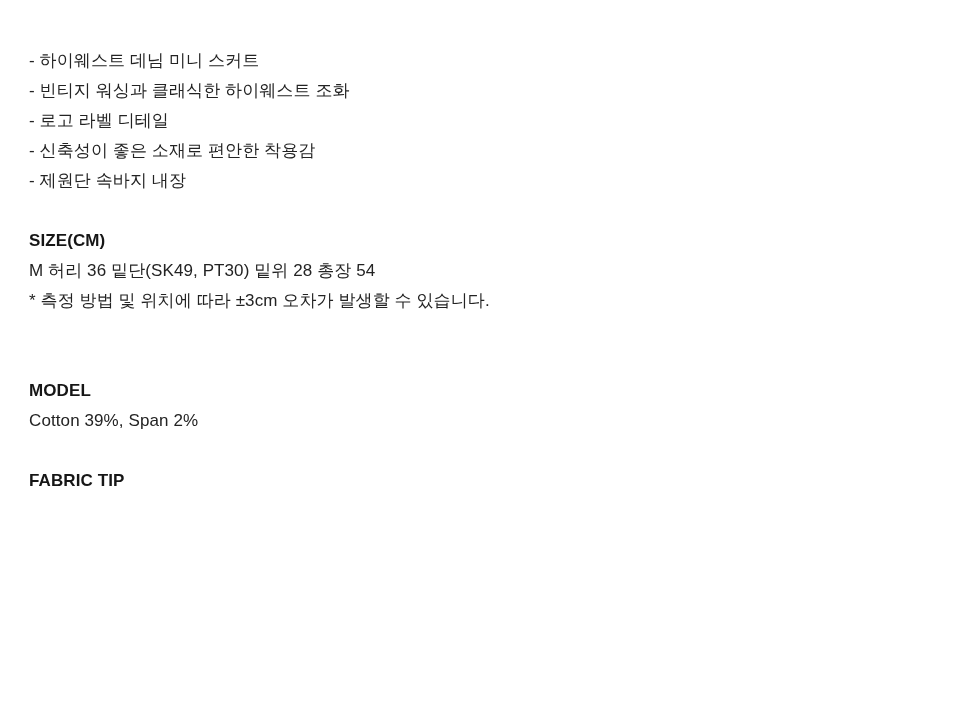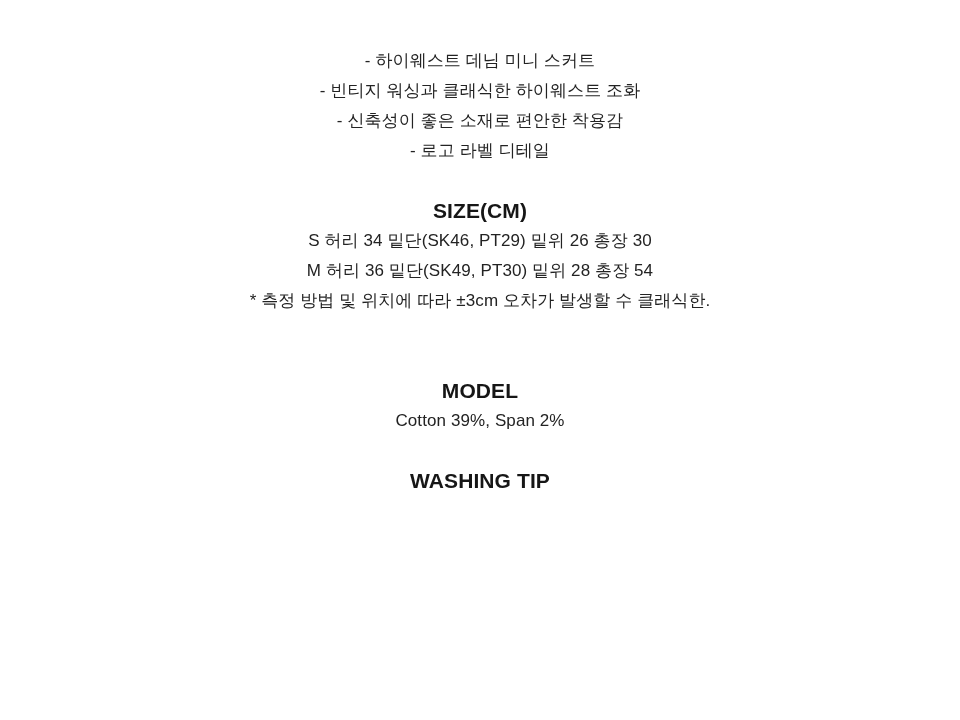--- a/index.html
+++ b/index.html
@@ -11,33 +11,32 @@
     width: 960px;
     height: 720px;
     font-family: "Liberation Sans", sans-serif;
     color: #1a1a1a;
     overflow: hidden;
   }
   .page {
     box-sizing: border-box;
     width: 960px;
     height: 600px;
-    padding: 46px 48px 0 48px;
+    padding: 46px 48px 0 29px;
     background: #ffffff;
-    text-align: center;
   }
   .line {
     font-size: 17px;
     line-height: 30px;
     color: #232323;
     white-space: pre;
     letter-spacing: 0.1px;
   }
   .heading {
-    font-size: 21px;
+    font-size: 17px;
     line-height: 30px;
     font-weight: bold;
     color: #161616;
     white-space: pre;
     letter-spacing: 0.1px;
   }
   .spacer {
     height: 30px;
   }
   .block {
@@ -46,42 +45,42 @@
   }
 </style>
 </head>
 <body>
 
 <div class="page">
 
   <div class="block">
     <div class="line">- 하이웨스트 데님 미니 스커트</div>
     <div class="line">- 빈티지 워싱과 클래식한 하이웨스트 조화</div>
+    <div class="line">- 로고 라벨 디테일</div>
     <div class="line">- 신축성이 좋은 소재로 편안한 착용감</div>
-    <div class="line">- 로고 라벨 디테일</div>
+    <div class="line">- 제원단 속바지 내장</div>
   </div>
 
   <div class="spacer"></div>
 
   <div class="block">
     <div class="heading">SIZE(CM)</div>
-    <div class="line">S 허리 34 밑단(SK46, PT29) 밑위 26 총장 30</div>
     <div class="line">M 허리 36 밑단(SK49, PT30) 밑위 28 총장 54</div>
-    <div class="line">* 측정 방법 및 위치에 따라 ±3cm 오차가 발생할 수 클래식한.</div>
+    <div class="line">* 측정 방법 및 위치에 따라 ±3cm 오차가 발생할 수 있습니다.</div>
   </div>
 
   <div class="spacer"></div>
 
 
   <div class="spacer"></div>
 
   <div class="block">
     <div class="heading">MODEL</div>
     <div class="line">Cotton 39%, Span 2%</div>
   </div>
 
   <div class="spacer"></div>
 
   <div class="block">
-    <div class="heading">WASHING TIP</div>
+    <div class="heading">FABRIC TIP</div>
   </div>
 
 </div>
 
 </body></html>

